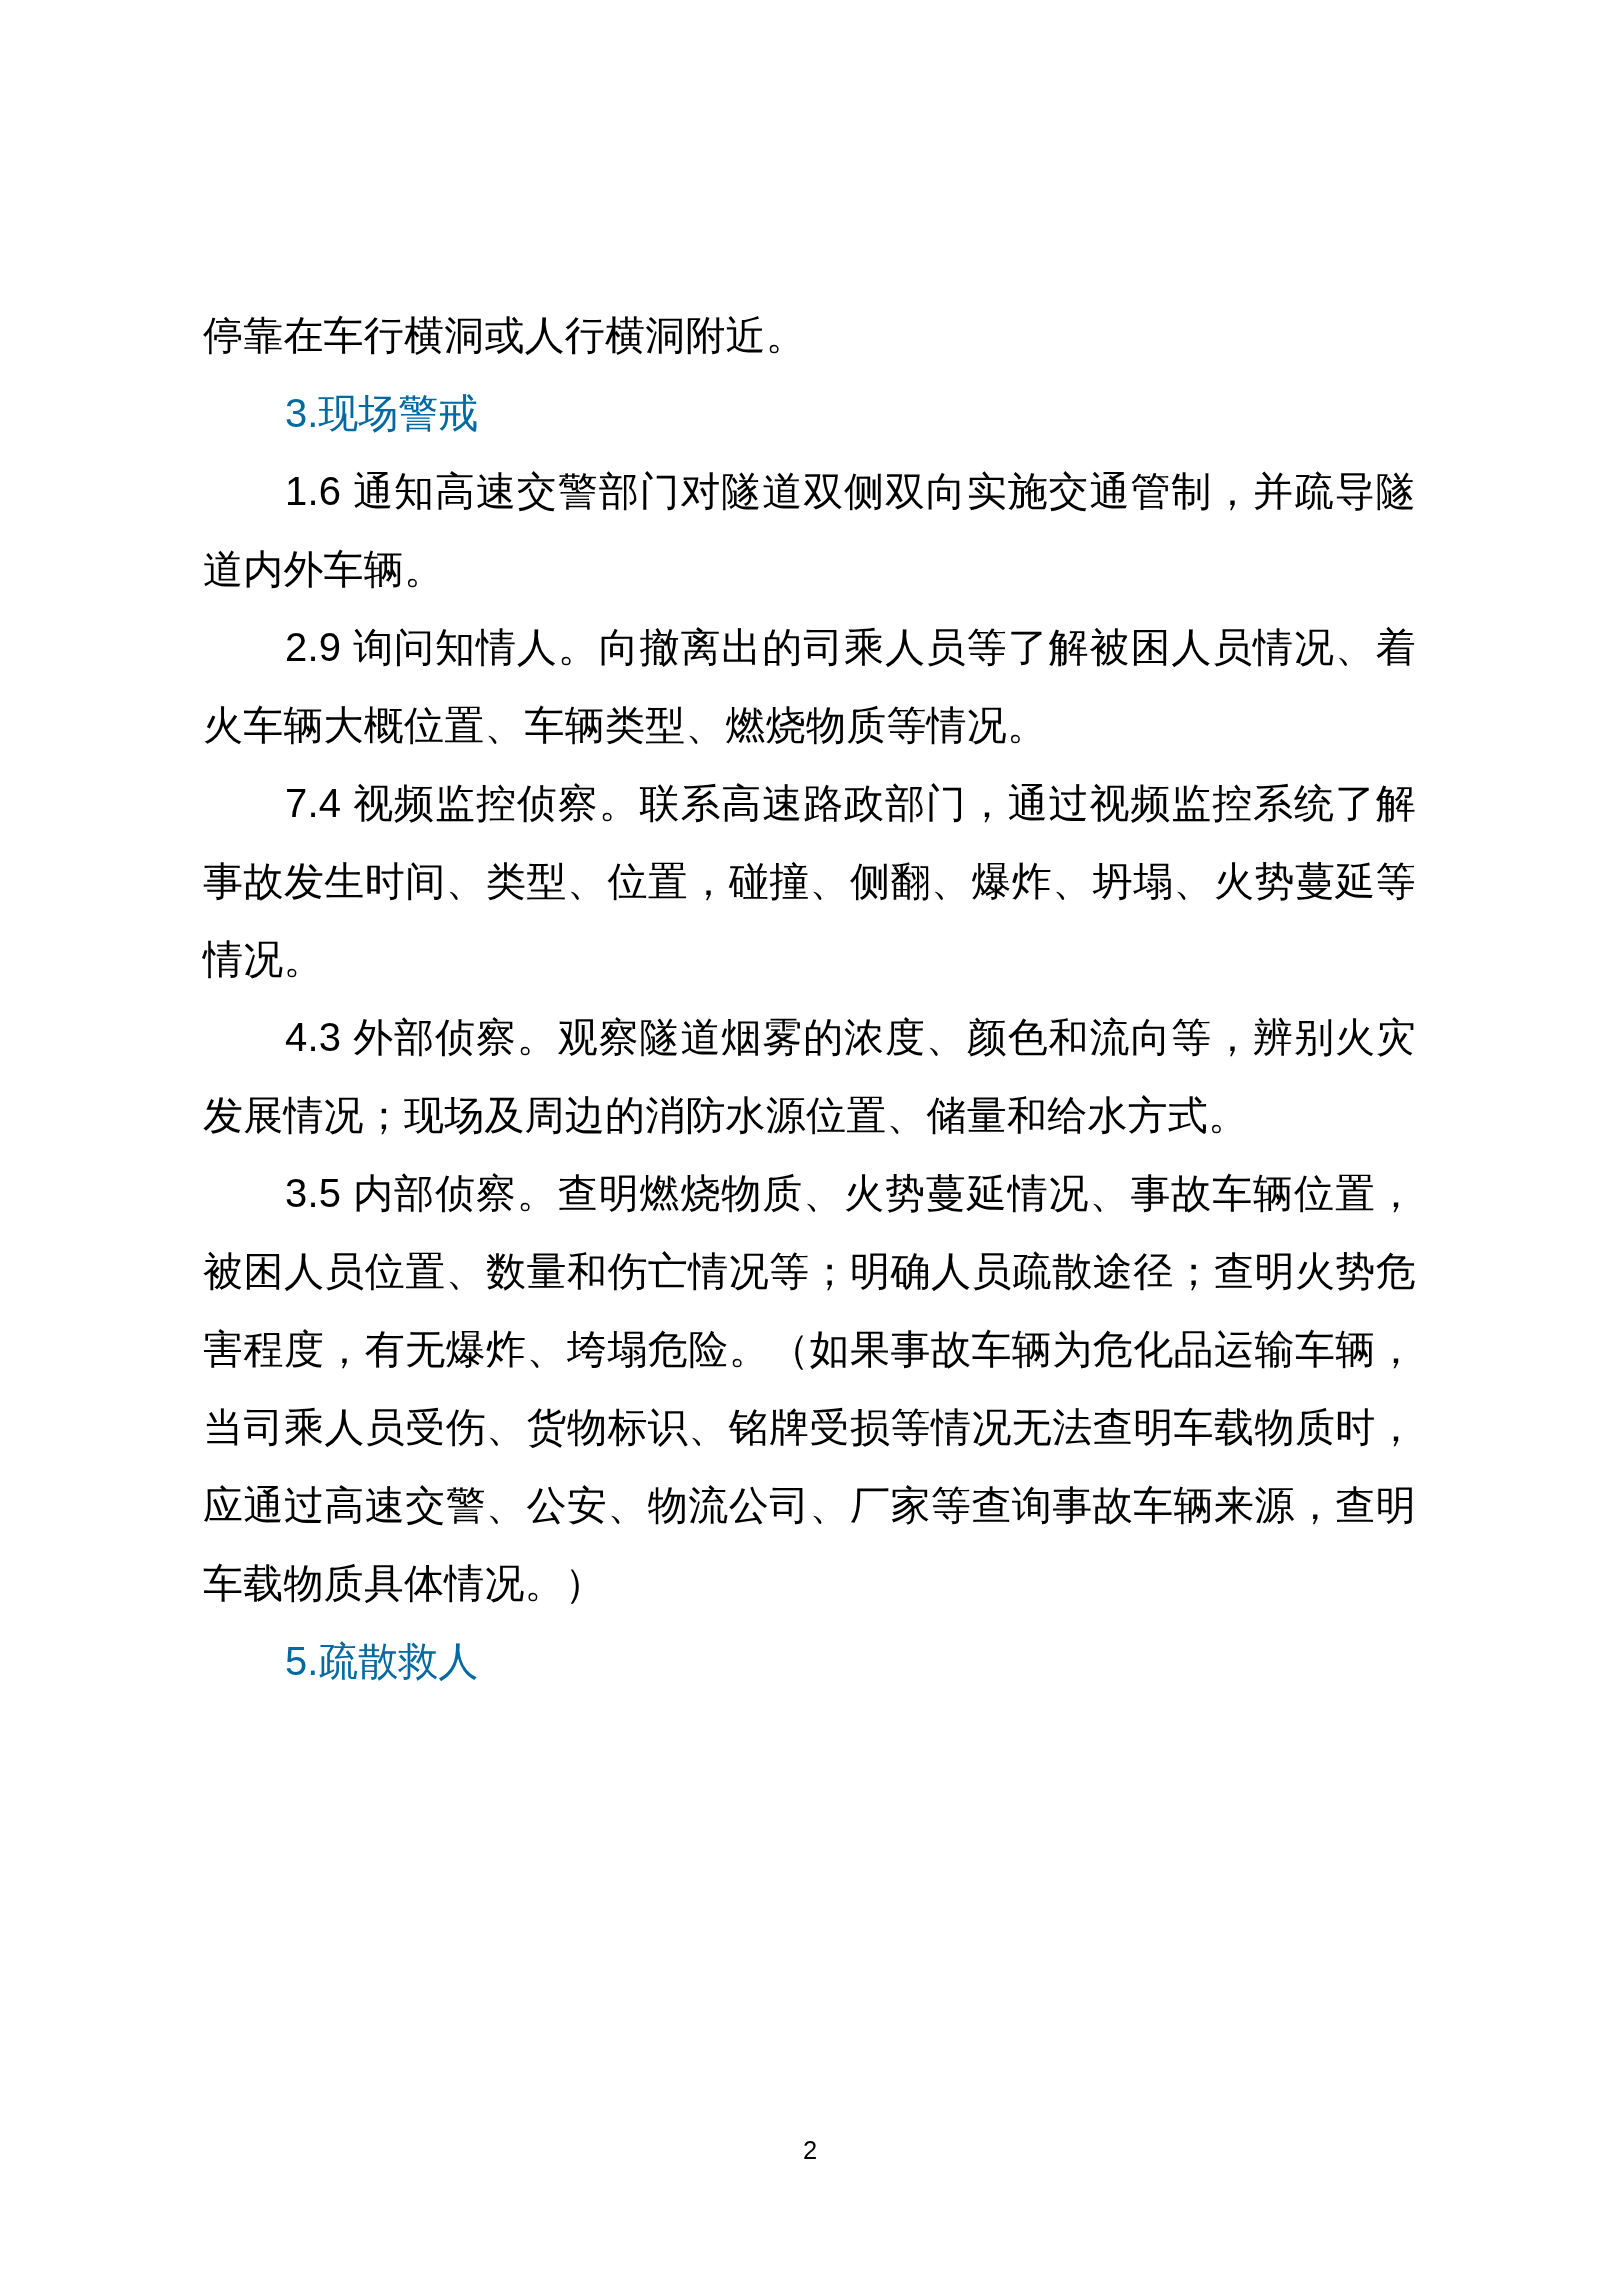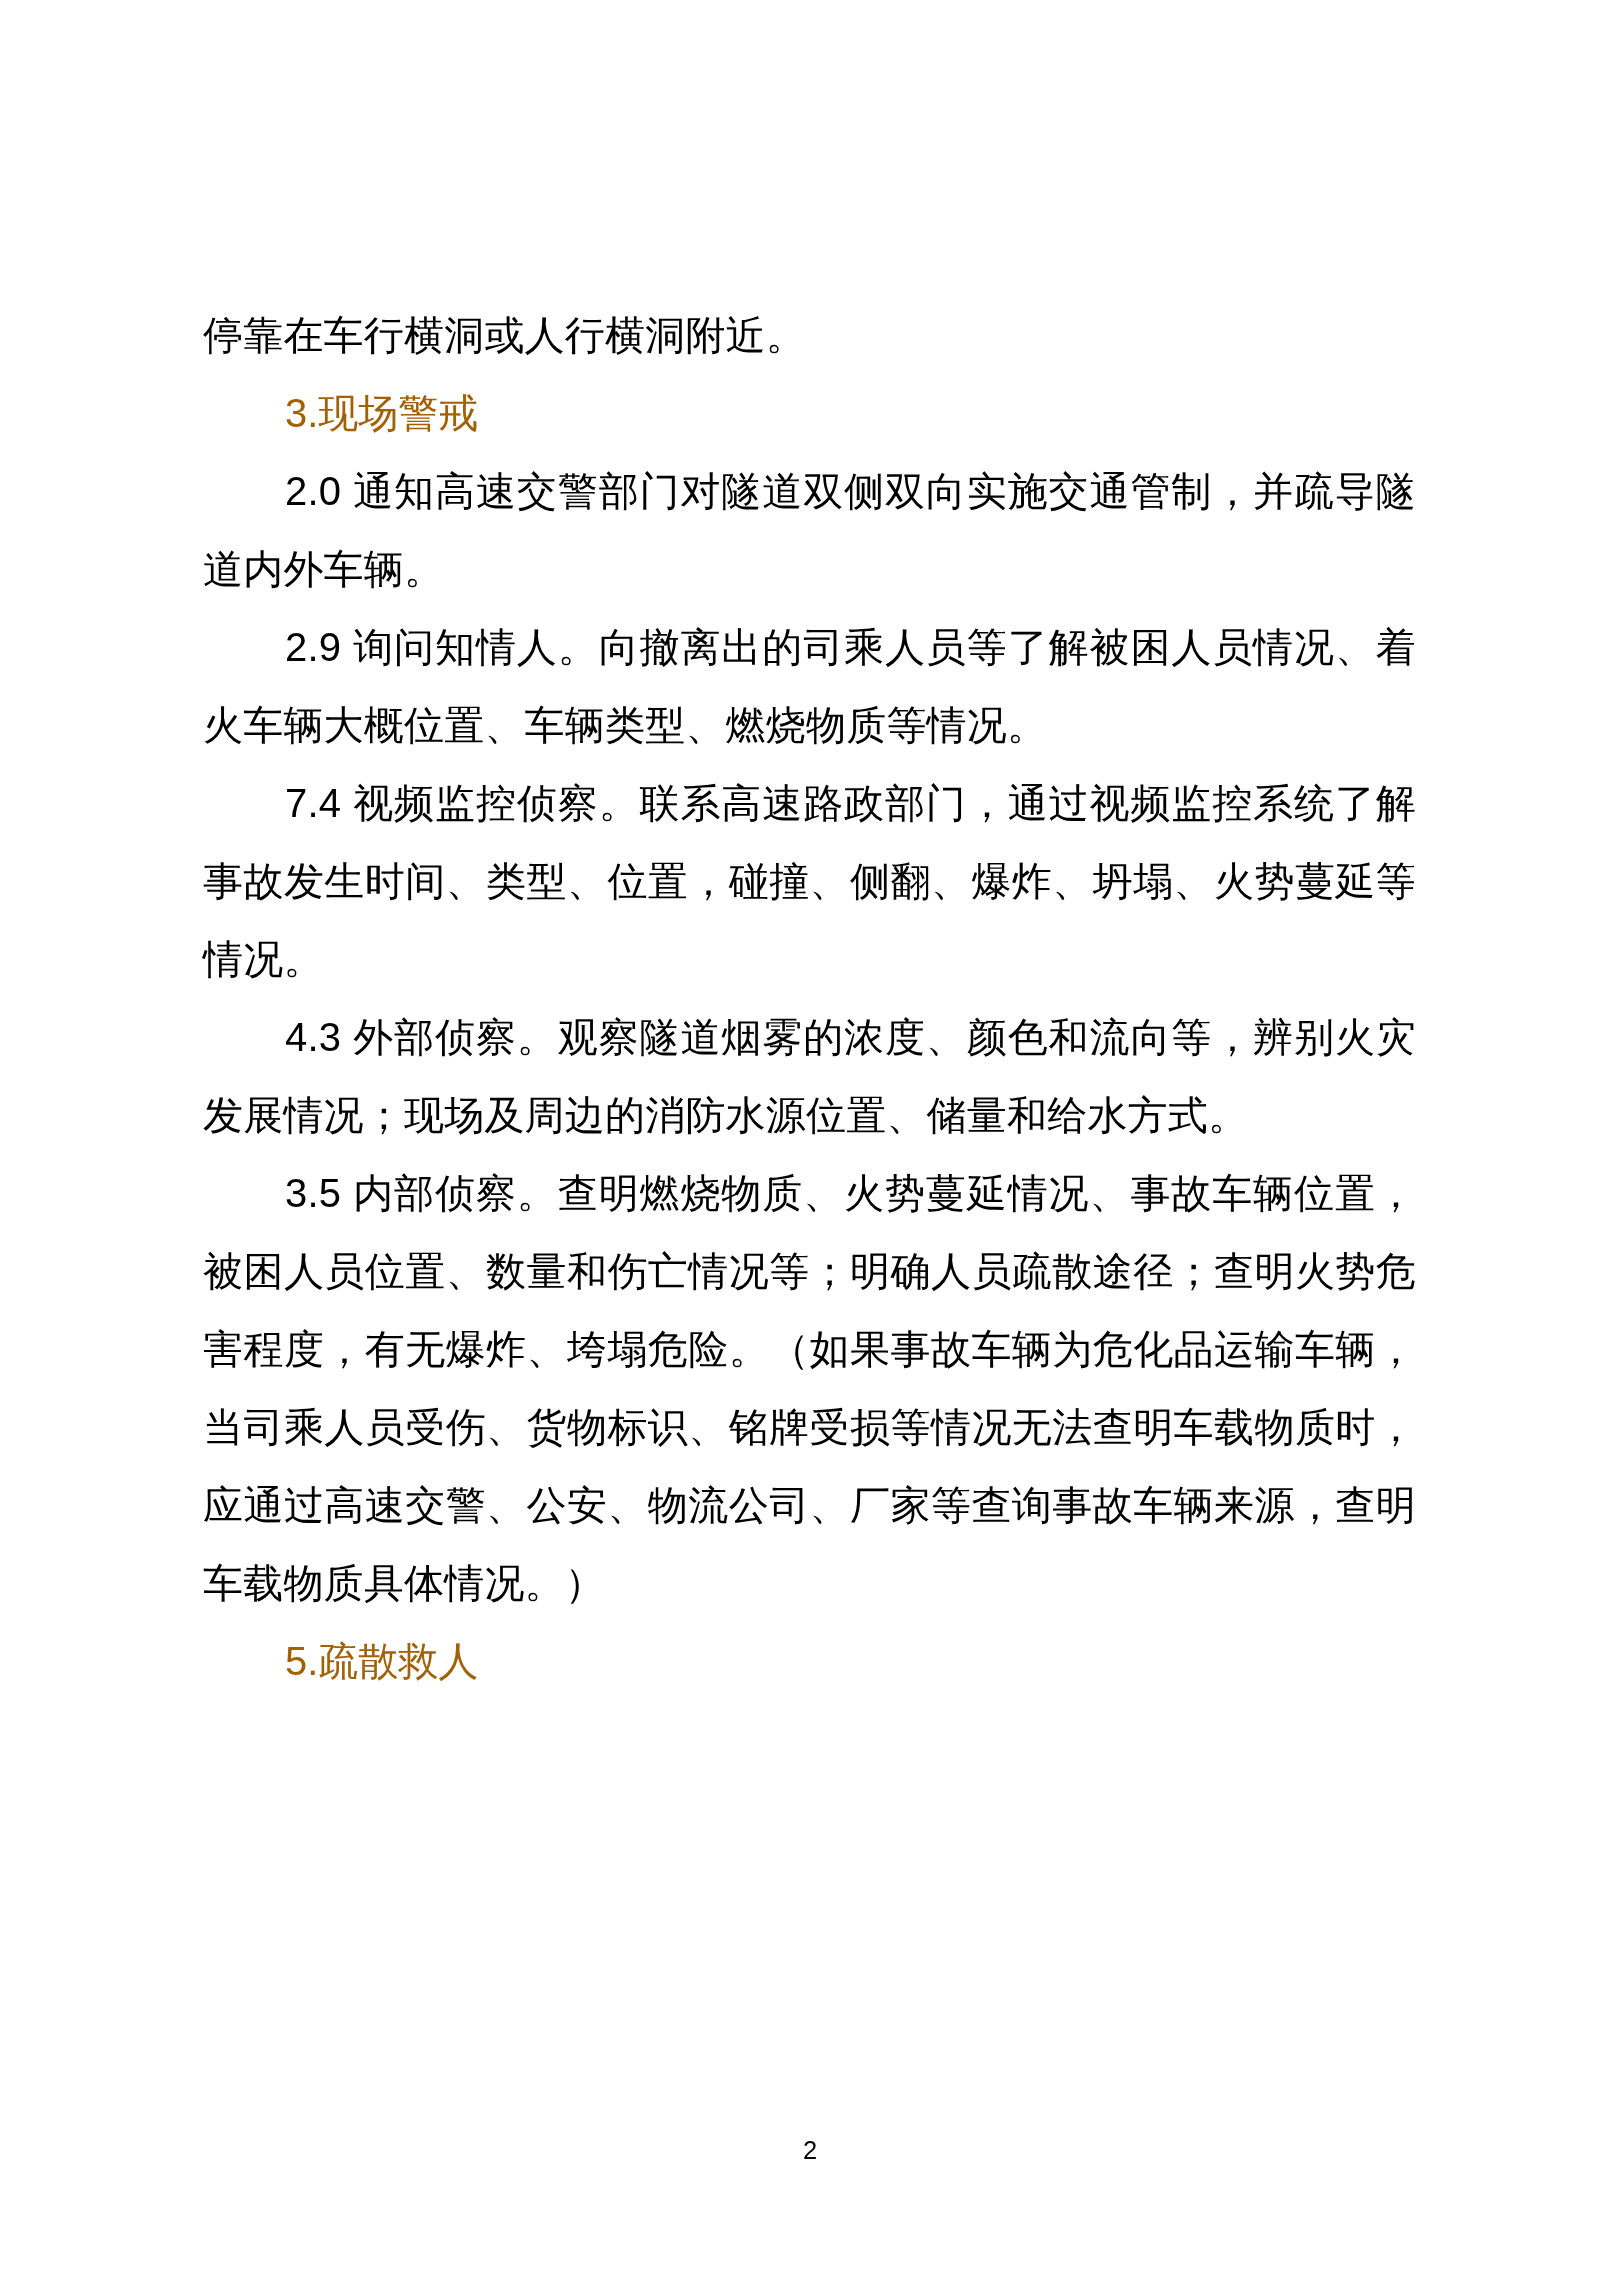--- a/index.html
+++ b/index.html
@@ -35,21 +35,21 @@
   }
   p.indent {
     text-indent: 82px;
   }
   p.heading {
     margin: 0;
     font-size: 40px;
     line-height: 78px;
     text-indent: 82px;
     text-align: left;
-    color: #a16207;
+    color: #0369a1;
   }
   .page-number {
     position: absolute;
     left: 0;
     top: 2120px;
     width: 1620px;
     text-align: center;
     font-size: 25.5px;
     line-height: 29px;
     color: #000000;
@@ -60,21 +60,21 @@
 <body>
 
 <div class="page">
 
   <div class="content">
 
     <p class="para">停靠在车行横洞或人行横洞附近。</p>
 
     <p class="heading">3.现场警戒</p>
 
-    <p class="para indent">2.0 通知高速交警部门对隧道双侧双向实施交通管制，并疏导隧道内外车辆。</p>
+    <p class="para indent">1.6 通知高速交警部门对隧道双侧双向实施交通管制，并疏导隧道内外车辆。</p>
 
 
 
     <p class="para indent">2.9 询问知情人。向撤离出的司乘人员等了解被困人员情况、着火车辆大概位置、车辆类型、燃烧物质等情况。</p>
 
     <p class="para indent">7.4 视频监控侦察。联系高速路政部门，通过视频监控系统了解事故发生时间、类型、位置，碰撞、侧翻、爆炸、坍塌、火势蔓延等情况。</p>
 
     <p class="para indent">4.3 外部侦察。观察隧道烟雾的浓度、颜色和流向等，辨别火灾发展情况；现场及周边的消防水源位置、储量和给水方式。</p>
 
     <p class="para indent">3.5 内部侦察。查明燃烧物质、火势蔓延情况、事故车辆位置，被困人员位置、数量和伤亡情况等；明确人员疏散途径；查明火势危害程度，有无爆炸、垮塌危险。（如果事故车辆为危化品运输车辆，当司乘人员受伤、货物标识、铭牌受损等情况无法查明车载物质时，应通过高速交警、公安、物流公司、厂家等查询事故车辆来源，查明车载物质具体情况。）</p>

